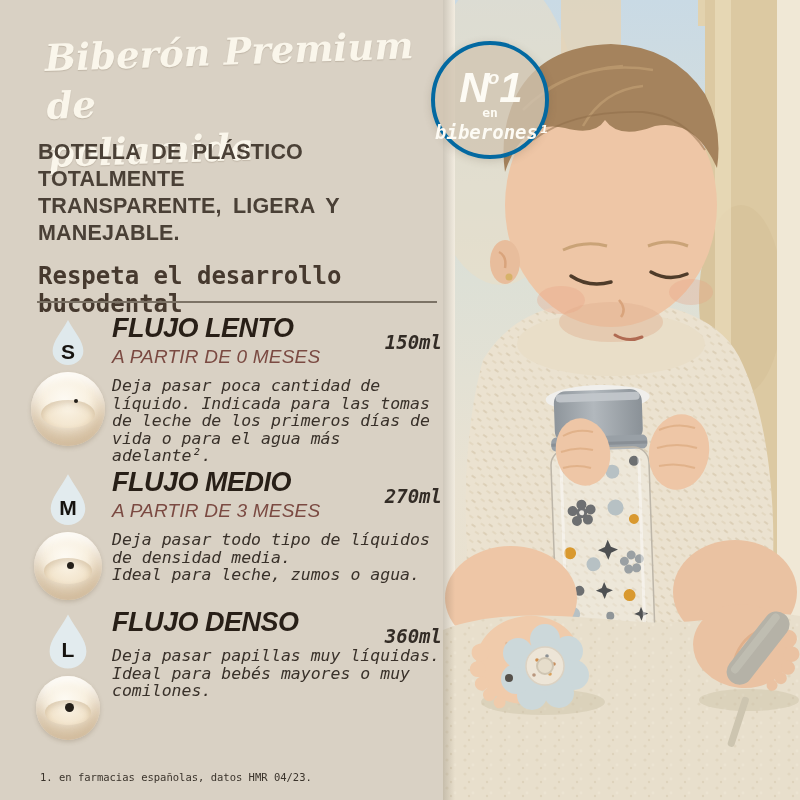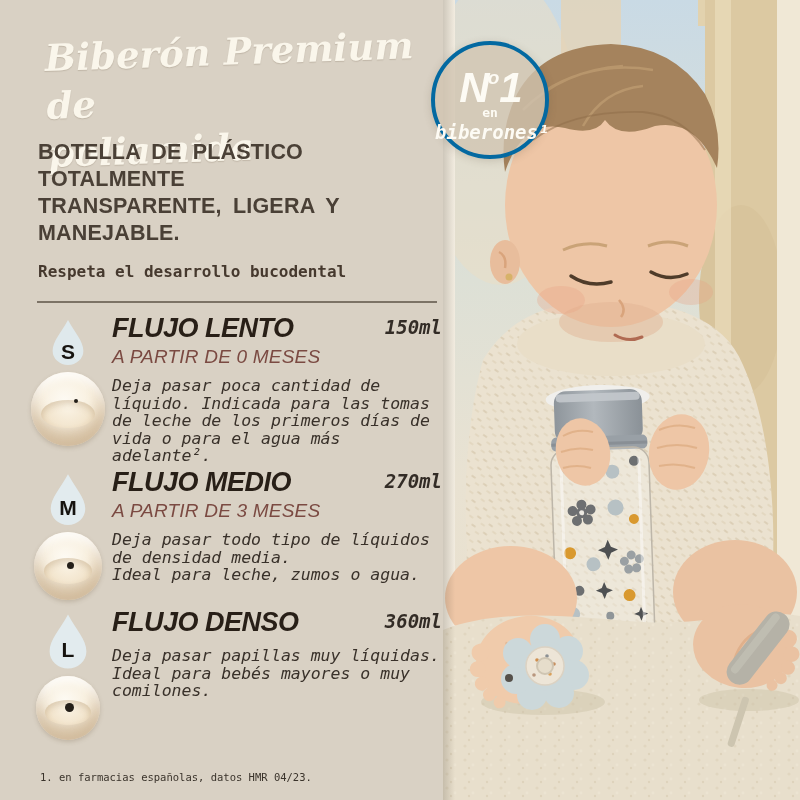--- a/index.html
+++ b/index.html
@@ -11,21 +11,21 @@
   .headline{position:absolute;left:44px;top:34px;font-family:"DejaVu Serif",serif;
     font-style:italic;font-weight:bold;font-size:37px;line-height:48px;color:#faf6eb;
     white-space:pre-line;transform:rotate(-2deg);transform-origin:left top;
     text-shadow:0 1px 1px rgba(120,105,85,.25);}
   .subheadline{position:absolute;left:38px;top:139px;font-weight:bold;font-size:21.5px;
     line-height:27px;color:#4a4036;word-spacing:5px;letter-spacing:.2px;white-space:pre-line;}
   .con-block{position:absolute;left:38px;top:197px;color:#f7f3e8;font-weight:bold;
     font-size:22px;line-height:29px;letter-spacing:1.2px;word-spacing:5px;
     text-shadow:0 1px 1px rgba(120,105,85,.25);}
   .tagline{position:absolute;left:38px;top:262px;font-family:"DejaVu Sans Mono",monospace;
-    font-weight:bold;font-size:16px;color:#46392e;}
+    font-weight:bold;font-size:24px;color:#46392e;}
   .divider{position:absolute;left:37px;top:301px;width:400px;height:2px;background:#7c7366;}
 
   
   .flow-row{position:absolute;left:30px;width:412px;}
   .row-s{top:313px;} .row-m{top:467px;} .row-l{top:607px;}
   .flow-icons{position:absolute;left:0;top:5px;width:76px;text-align:center;}
   .drop{position:relative;margin:0 auto;}
   .row-s .drop{width:40px;height:48px;} .row-m .drop{width:44px;height:54px;} .row-l .drop{width:46px;height:58px;}
   .drop svg{width:100%;height:100%;display:block;}
   .drop .letter{position:absolute;left:0;right:0;top:45%;font-weight:bold;font-size:21px;color:#16130f;}
@@ -35,21 +35,21 @@
   .row-s .teat{width:74px;height:74px;} .row-m .teat{width:68px;height:68px;} .row-l .teat{width:64px;height:64px;}
   .teat .fold{position:absolute;left:14%;right:14%;top:38%;height:38%;border-radius:50%;
     background:radial-gradient(circle at 50% 20%,#fbf4e6 0%,#f3e6cf 60%,#e8d5b6 100%);
     box-shadow:inset 0 4px 6px rgba(150,120,80,.25);}
   .teat .hole{position:absolute;border-radius:50%;background:#241f19;}
   .row-s .hole{width:4px;height:4px;left:58%;top:36%;}
   .row-m .hole{width:7px;height:7px;left:48%;top:44%;}
   .row-l .hole{width:9px;height:9px;left:46%;top:42%;}
   .flow-content{position:relative;margin-left:82px;width:330px;}
   .flow-title{font-style:italic;font-weight:bold;font-size:27px;letter-spacing:-.5px;color:#281f17;}
-  .flow-volume{position:absolute;right:0;top:3px;font-family:"DejaVu Sans Mono",monospace;
+  .flow-volume{position:absolute;right:0;top:18px;font-family:"DejaVu Sans Mono",monospace;
     font-style:italic;font-weight:bold;font-size:19px;color:#332c26;}
   .flow-age{font-style:italic;font-weight:normal;font-size:19px;color:#7b4a42;margin-top:2px;letter-spacing:.2px;}
   .flow-desc{margin-top:9px;font-family:"DejaVu Sans Mono",monospace;font-style:italic;
     font-size:16.5px;line-height:17.5px;color:#39312a;white-space:pre-line;}
 
   
   .footnotes{position:absolute;left:40px;top:749px;width:740px;z-index:6;
     font-family:"DejaVu Sans Mono",monospace;font-size:10.5px;line-height:18.5px;
     color:#3a332b;white-space:pre-line;}
 

